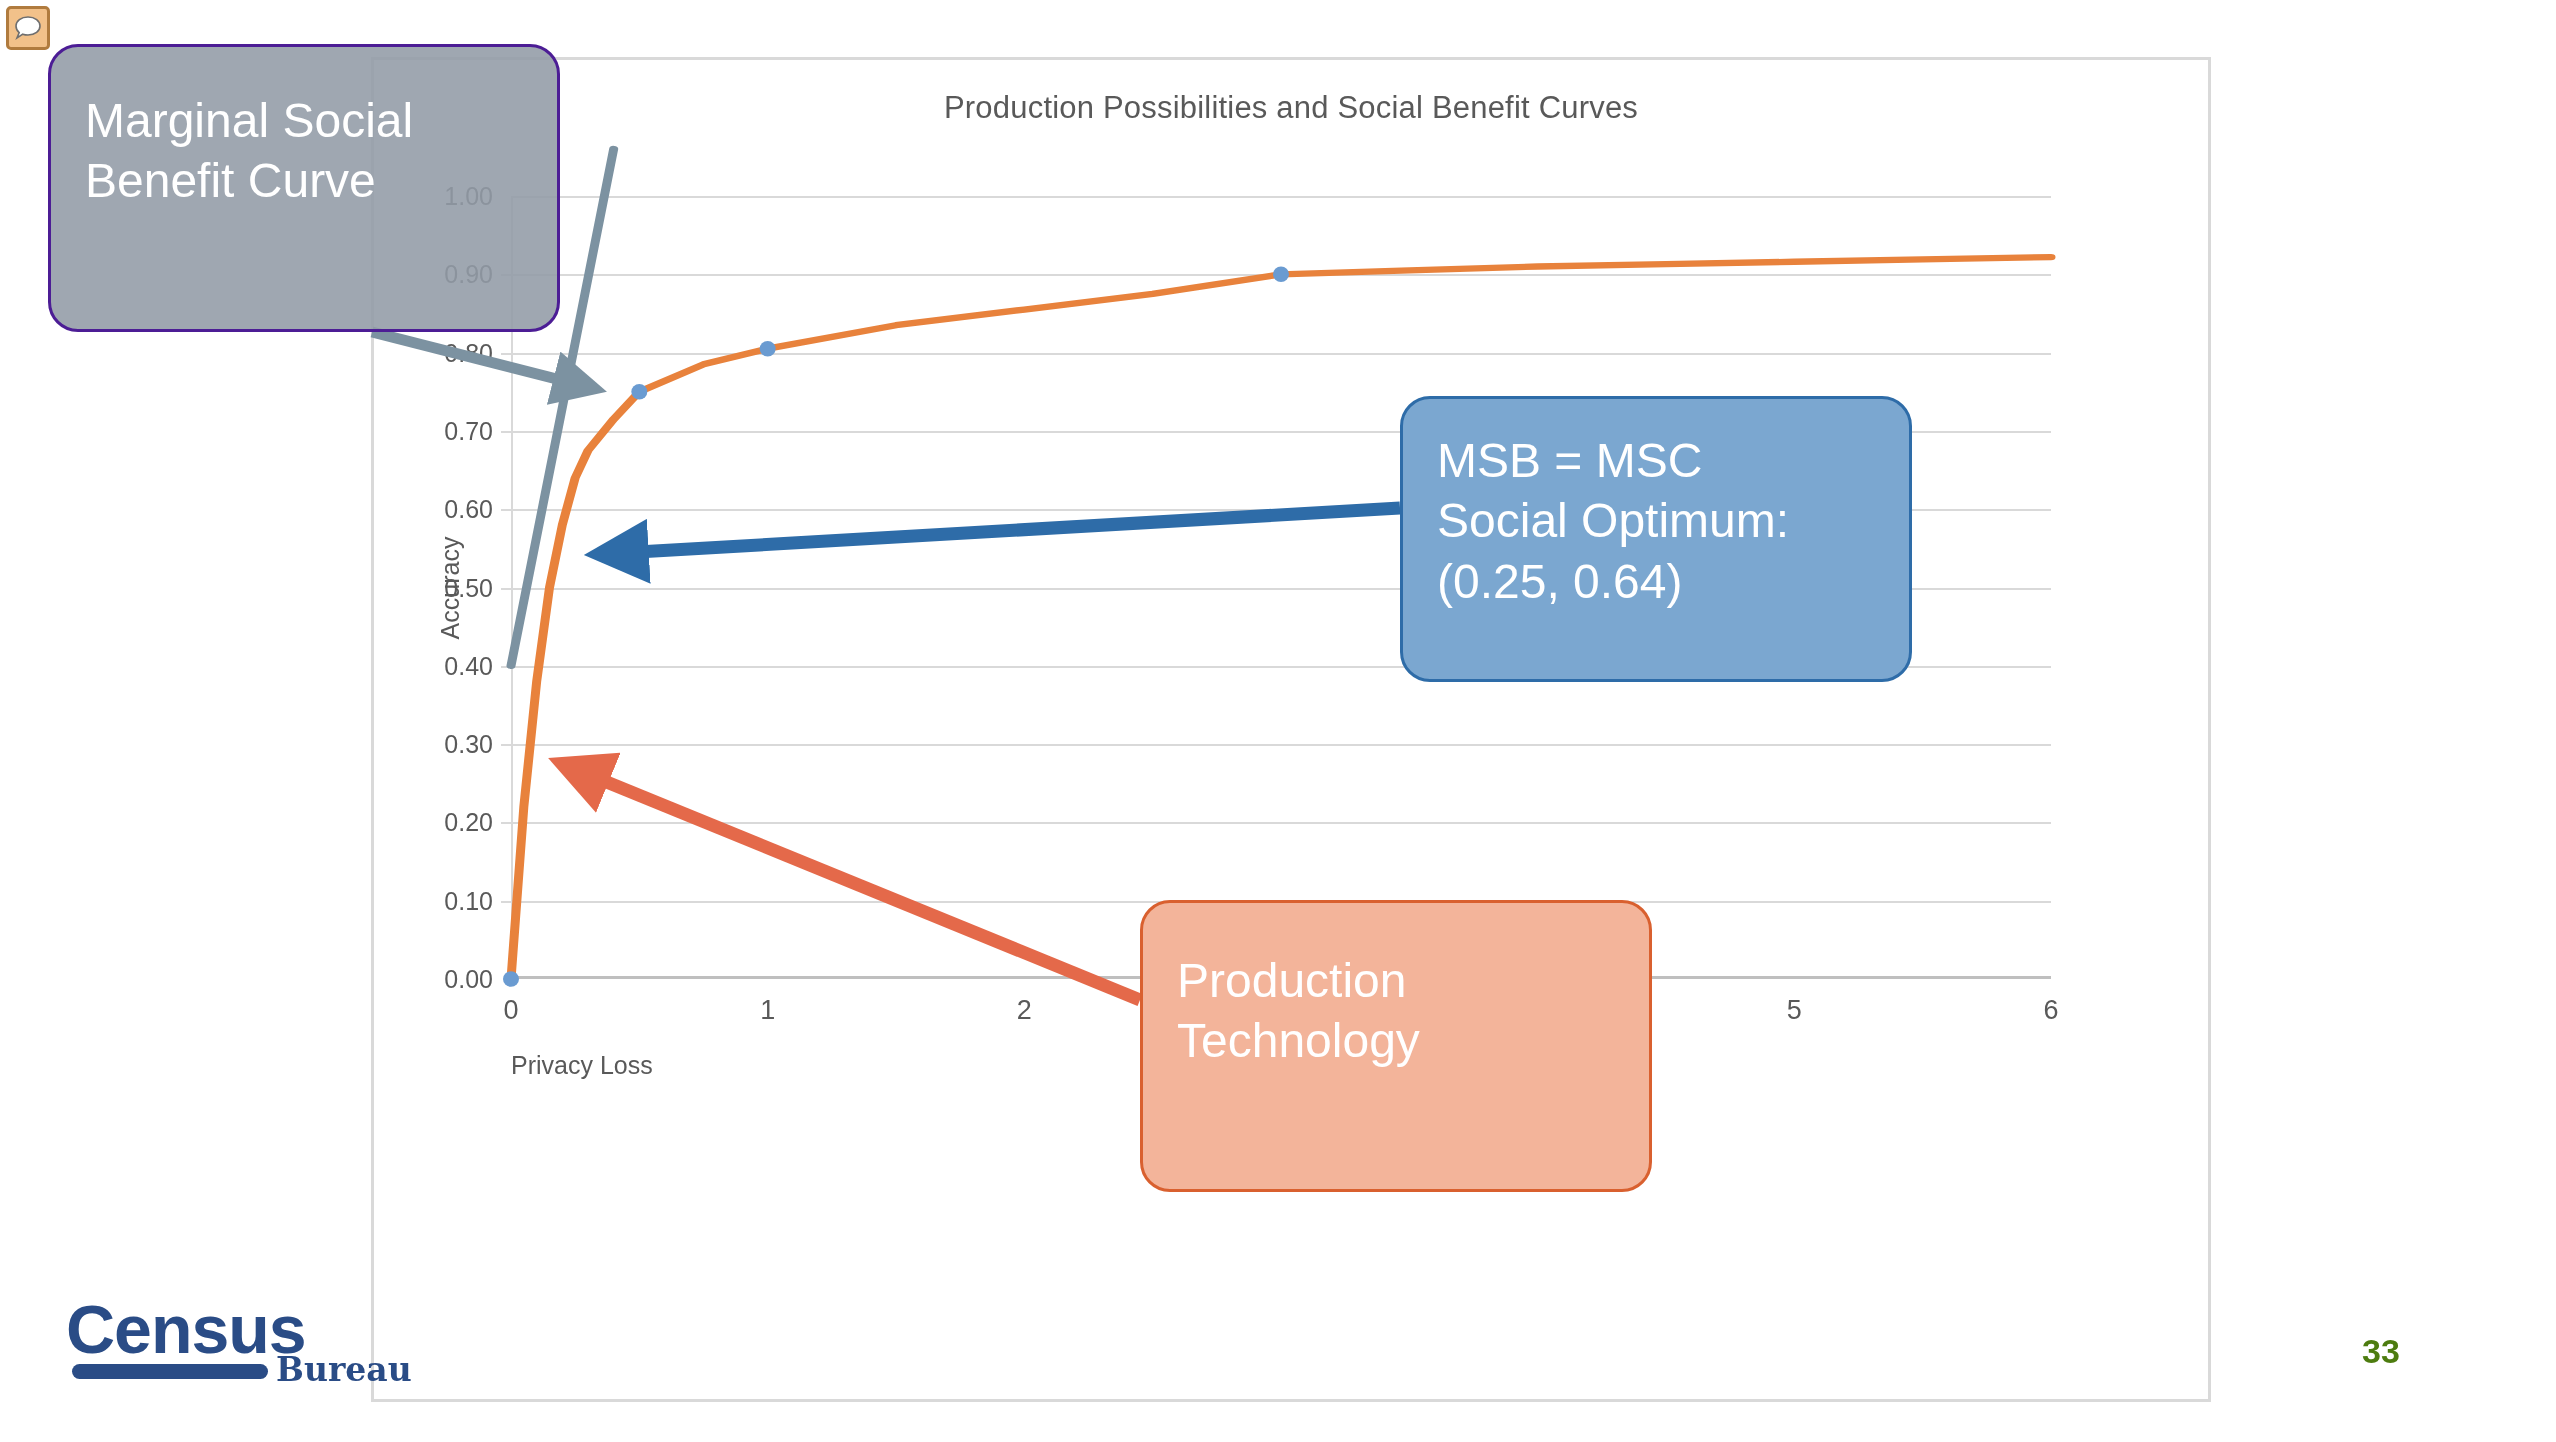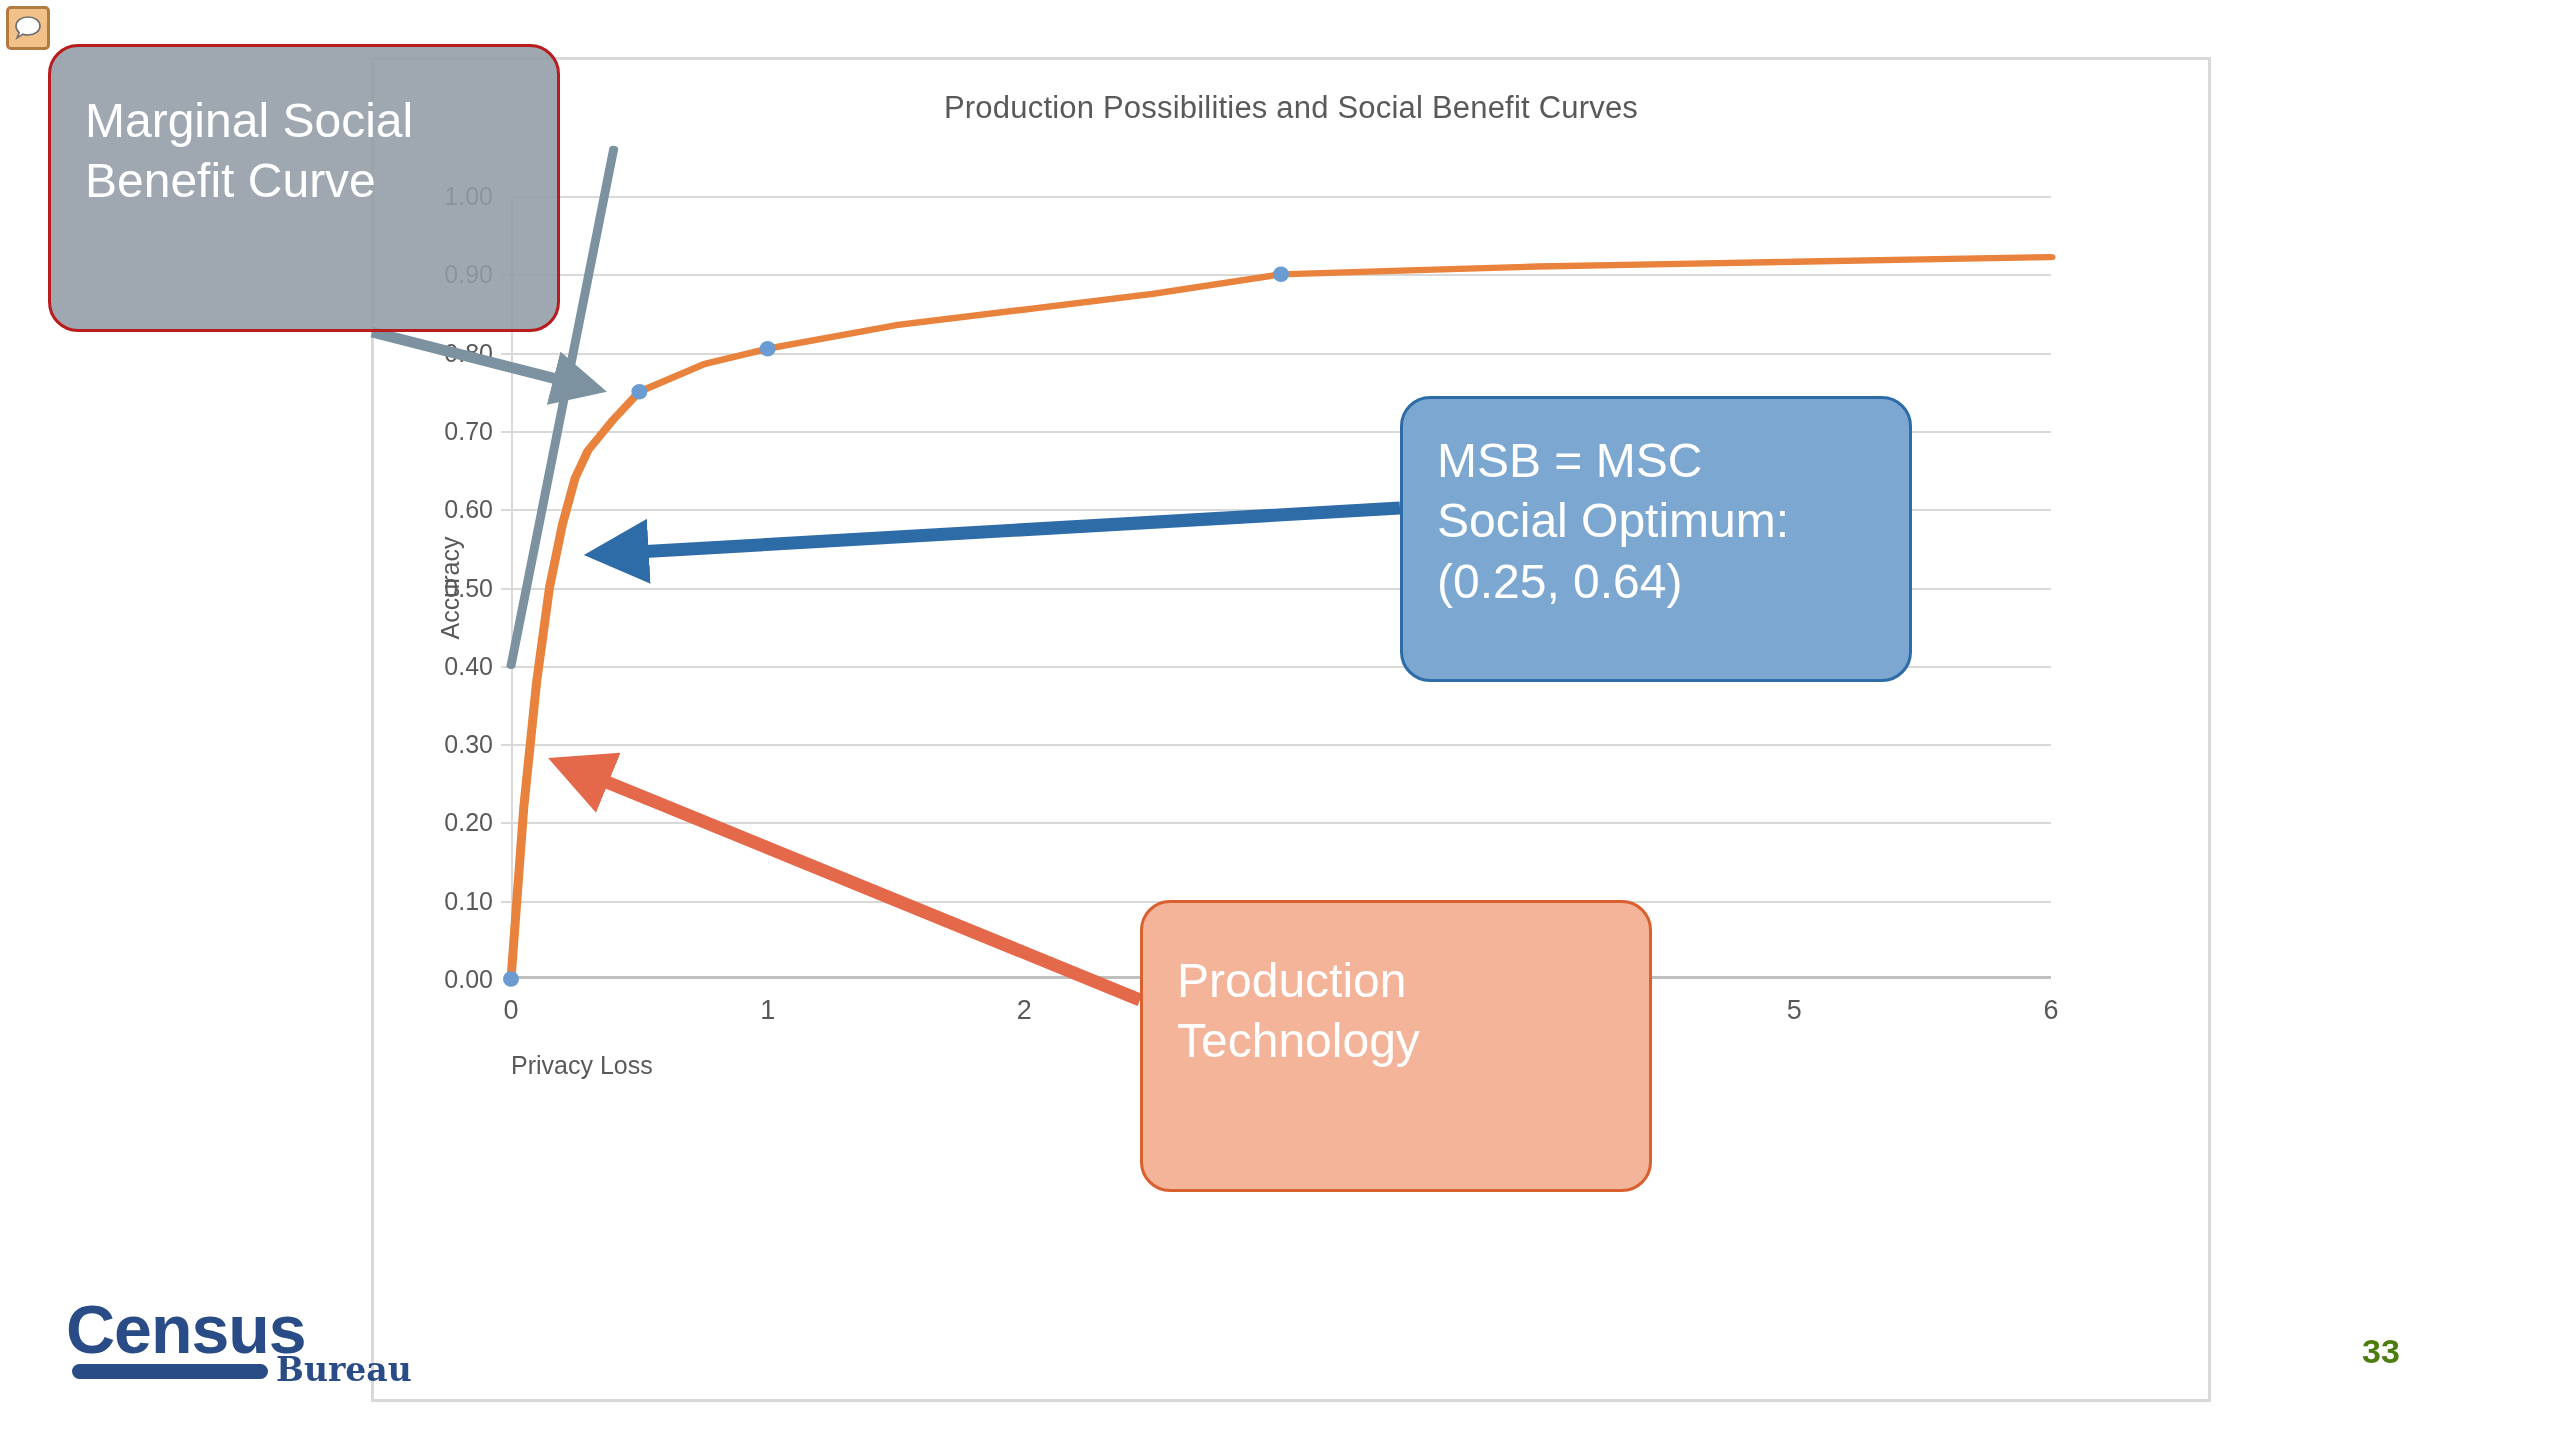--- a/index.html
+++ b/index.html
@@ -156,21 +156,21 @@
     line-height: 1.26;
     white-space: nowrap;
   }
 
   .callout-msb {
     left: 48px;
     top: 44px;
     width: 512px;
     height: 288px;
     background: rgba(146,155,166,0.88);
-    border: 3px solid #b91c1c;
+    border: 3px solid #4c1d95;
     border-radius: 30px;
     padding-top: 44px;
   }
   .callout-optimum {
     left: 1400px;
     top: 396px;
     width: 512px;
     height: 286px;
     background: #7BA7D0;
     border: 3px solid #2E6CA8;

